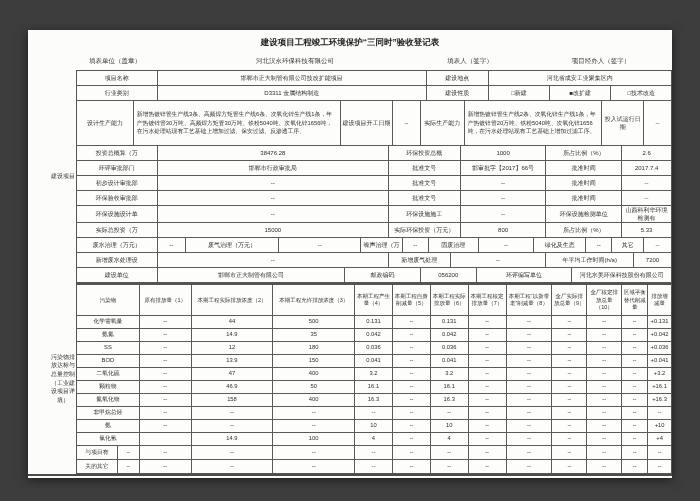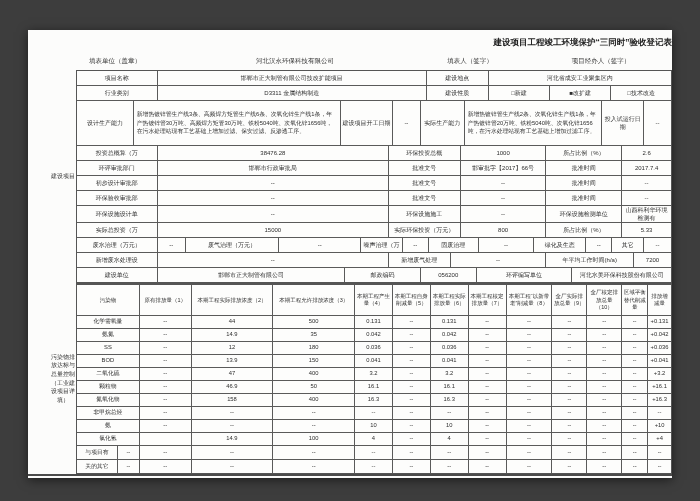--- a/index.html
+++ b/index.html
@@ -2,21 +2,21 @@
 <html lang="zh"><head>
 <meta charset="utf-8">
 <style>
   html,body{margin:0;padding:0}
   body{width:700px;height:501px;overflow:hidden;background:#3d3d3d;
        font-family:"Liberation Sans",sans-serif;position:relative}
   .page{position:absolute;left:28px;top:30px;width:644px;height:448px;
         background:#fcfcfb;color:#2b2b2b;box-shadow:0 2px 10px rgba(0,0,0,.55)}
   .docheader{font-size:8px;font-weight:bold;text-align:center;color:#333;
              padding:6px 0 4px;border-bottom:1px solid #4a4a4a;letter-spacing:.5px}
-  .title{font-size:8.5px;font-weight:bold;text-align:right;margin:7px 0 5px;color:#222}
+  .title{font-size:8.5px;font-weight:bold;text-align:center;margin:7px 0 5px;color:#222}
   .formhead{display:flex;align-items:center;font-size:6.5px;margin:0 0 2px 22px;height:14px;color:#333}
   .fh1{width:130px;text-align:center}
   .fh2{width:230px;text-align:center}
   .fh3{width:120px;text-align:center}
   .fh4{flex:1;text-align:center}
   .content{margin-left:22px}
   .sec{display:flex;align-items:stretch}
   .rail{width:26px;display:flex;align-items:center;justify-content:center;
         font-size:6px;line-height:1.45;text-align:center;padding:2px 1px;color:#333;box-sizing:border-box}
   .sect-table{width:596px;border:1px solid #555;box-sizing:border-box;background:#fdfdfc}

